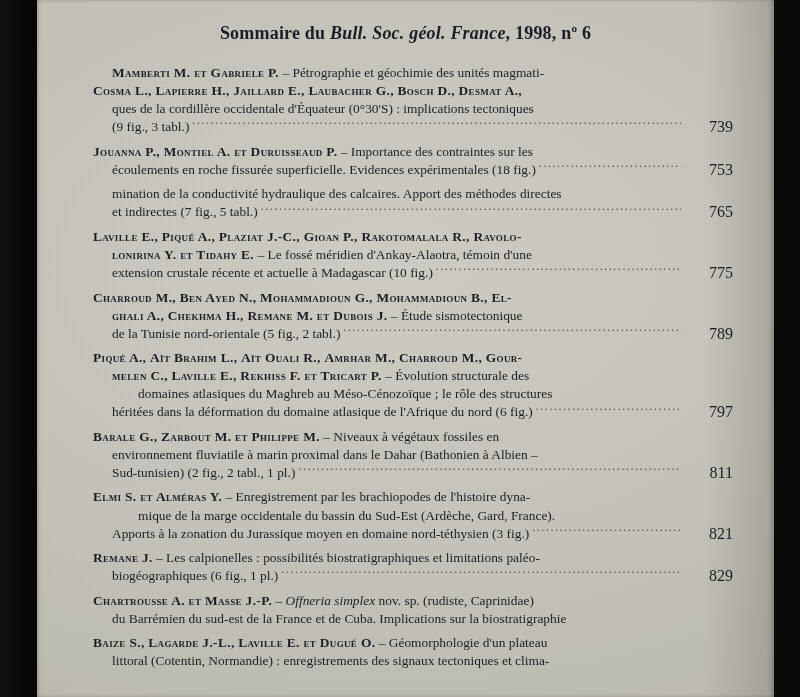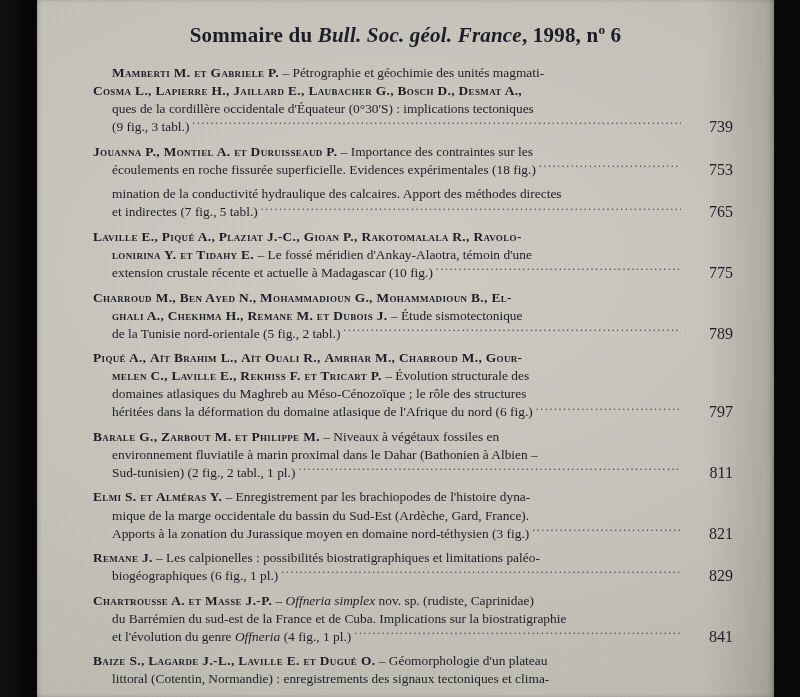--- a/index.html
+++ b/index.html
@@ -68,21 +68,21 @@
     color: #1e1d27;
     padding: 0;
   }
 
   #page-title {
     position: absolute;
     top: 22px;
     left: 0;
     width: 737px;
     text-align: center;
-    font-size: 21px;
+    font-size: 18px;
     font-weight: bold;
     letter-spacing: .2px;
     white-space: nowrap;
   }
   #page-title .ital { font-style: italic; }
   #page-title sup { font-size: .62em; vertical-align: super; font-weight: bold; }
 
   #toc {
     position: absolute;
     top: 64px;
@@ -109,20 +109,21 @@
     font-weight: bold;
     font-variant: small-caps;
     letter-spacing: .35px;
   }
   .ital { font-style: italic; }
 
   
   .just {
     display: flex;
     justify-content: space-between;
+    margin-left: 26px;
   }
   .just > span { display: inline-block; }
 
   
   .ln.last {
     display: flex;
     align-items: flex-start;
     white-space: nowrap;
   }
   .ln.last .txt { flex: 0 0 auto; }
@@ -300,25 +301,20 @@
           <span class="ln last">
             <span class="txt">biogéographiques (6 fig., 1 pl.)</span>
             <span class="dots"></span>
             <span class="folio">829</span>
           </span>
         </div>
 
         <div class="entry">
           <span class="ln first"><span class="au">Chartrousse A. et Masse J.-P.</span><span> – </span><span class="ital">Offneria simplex</span><span> nov. sp. (rudiste, Caprinidae)</span></span>
           <span class="ln">du Barrémien du sud-est de la France et de Cuba. Implications sur la biostratigraphie</span>
-          <span class="ln last">
-            <span class="txt"><span>et l'évolution du genre </span><span class="ital">Offneria</span><span> (4 fig., 1 pl.)</span></span>
-            <span class="dots"></span>
-            <span class="folio">841</span>
-          </span>
         </div>
 
         <div class="entry">
           <span class="ln first"><span class="au">Baize S., Lagarde J.-L., Laville E. et Dugué O.</span><span> – Géomorphologie d'un plateau</span></span>
           <span class="ln">littoral (Cotentin, Normandie) : enregistrements des signaux tectoniques et clima-</span>
 
         </div>
 
       </div>
     </div>

